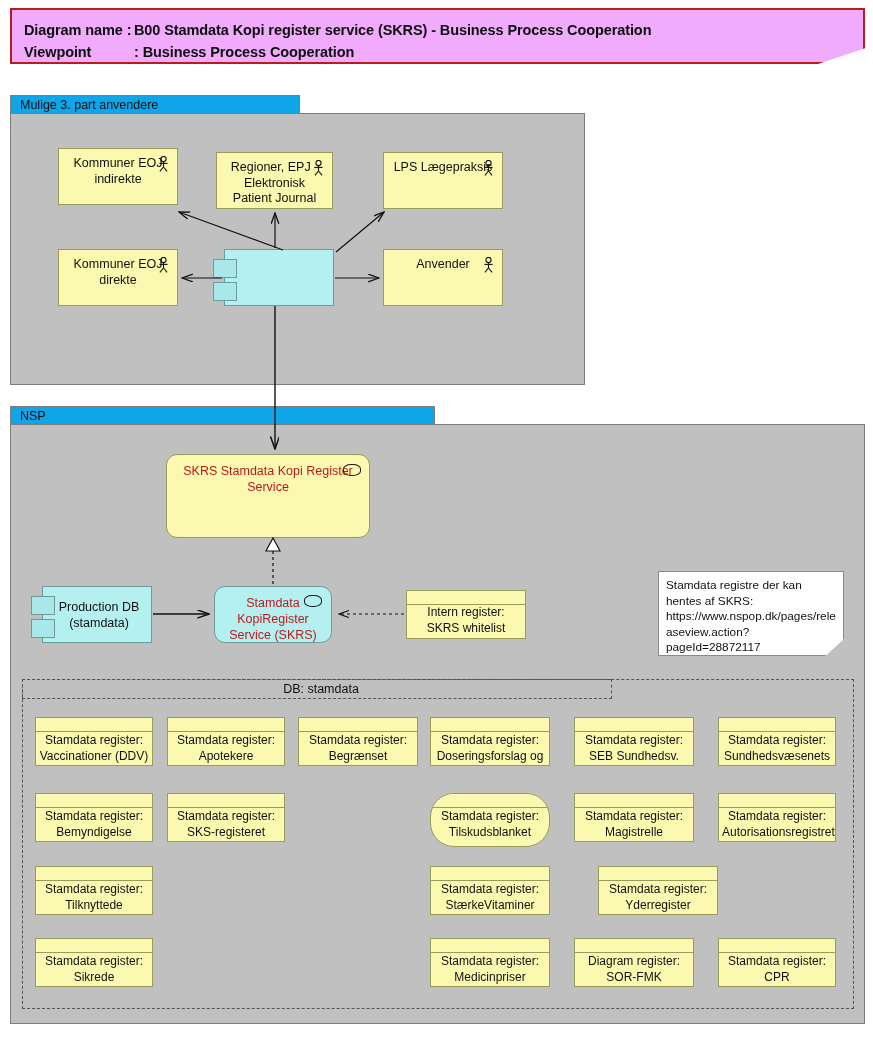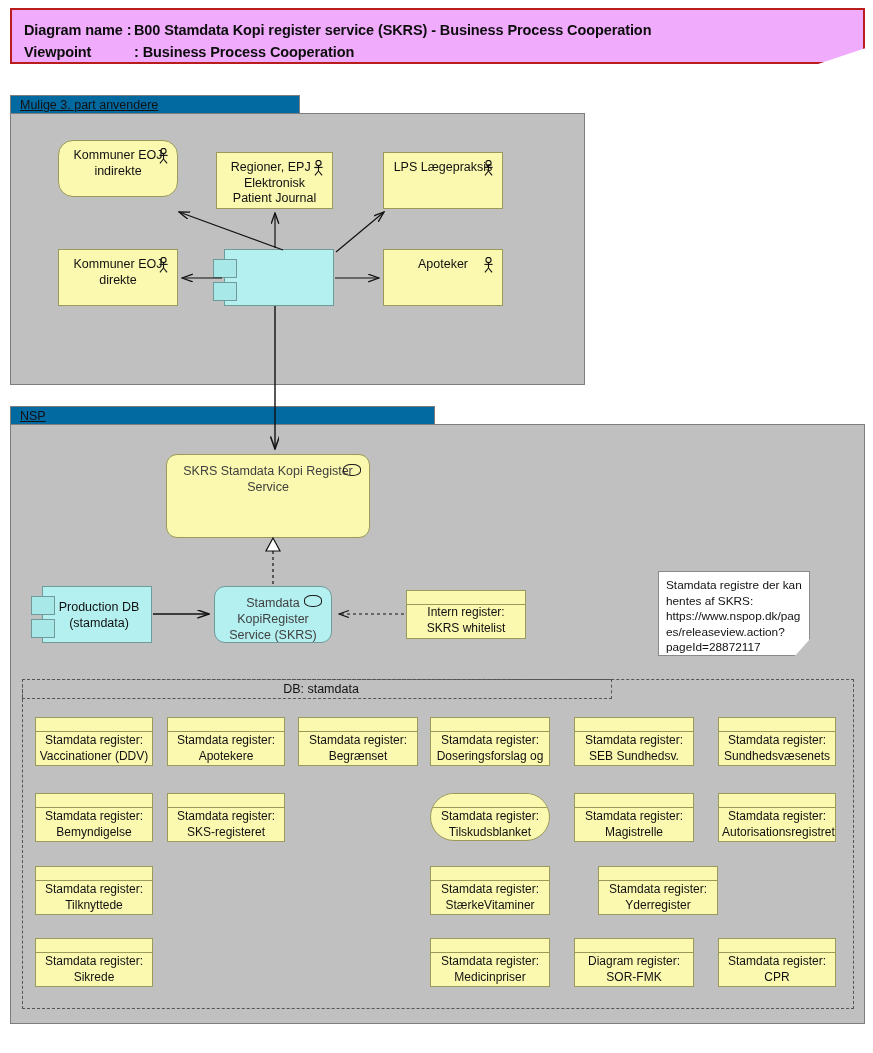--- a/index.html
+++ b/index.html
@@ -21,22 +21,22 @@
     position:absolute;left:12px;font-weight:bold;font-size:14.5px;
     letter-spacing:-0.1px;white-space:nowrap;color:#0d0d0d;
   }
   .title-line.l1{top:12px;}
   .title-line.l2{top:34px;}
   .tl-key{display:inline-block;width:110px;}
 
   
   .group-body{background:#c0c0c0;border:1px solid #7d7d7d;}
   .group-tab{
-    background:#0369a1;border:1px solid #7d7d7d;border-bottom:none;
-    font-size:12.5px;color:#111;padding:2px 0 0 9px;box-sizing:border-box;text-decoration:underline;
+    background:#0ea5e9;border:1px solid #7d7d7d;border-bottom:none;
+    font-size:12.5px;color:#111;padding:2px 0 0 9px;box-sizing:border-box;
   }
 
   
   .actor-box{
     background:#fbf8b0;border:1px solid #9a9a5a;
   }
   .actor-box .lbl{
     position:absolute;left:6px;right:6px;top:7px;
     font-size:12.5px;line-height:15.5px;text-align:center;color:#111;
   }
@@ -56,21 +56,21 @@
     background:#a9e8e8;border:1px solid #6f9a9a;
   }
 
   
   .service{
     border-radius:11px;border:1px solid #9a9a5a;background:#fbf8b0;
   }
   .service.cyan{background:#b4f0f0;border-color:#6f9a9a;}
   .service .lbl{
     position:absolute;left:10px;right:10px;top:8px;
-    font-size:12.5px;line-height:16px;text-align:center;color:#404040;
+    font-size:12.5px;line-height:16px;text-align:center;color:#b91c1c;
   }
   .oval-icon{
     position:absolute;width:16px;height:10px;border:1.6px solid #1a1a1a;
     border-radius:8px/5px;background:transparent;
   }
 
   
   .reg-box{background:#fbf8b0;border:1px solid #9a9a5a;overflow:hidden;}
   .reg-strip{
     position:absolute;left:0;right:0;top:0;height:13px;
@@ -112,21 +112,21 @@
       <span class="tl-key">Diagram name :</span><span>B00 Stamdata Kopi register service (SKRS) - Business Process Cooperation</span>
     </div>
     <div class="title-line l2">
       <span class="tl-key">Viewpoint</span><span>: Business Process Cooperation</span>
     </div>
   </div>
 
   <div class="abs group-tab" style="left:10px;top:95px;width:290px;height:19px;">Mulige 3. part anvendere</div>
   <div class="abs group-body" style="left:10px;top:113px;width:575px;height:272px;"></div>
 
-  <div class="abs actor-box" style="left:58px;top:140px;width:120px;height:57px;border-radius:15px;">
+  <div class="abs actor-box" style="left:58px;top:148px;width:120px;height:57px;">
     <div class="lbl">Kommuner EOJ indirekte</div>
     <svg class="actor-icon" viewBox="0 0 13 16">
       <circle cx="6.5" cy="3" r="2.6" fill="none" stroke="#111" stroke-width="1.1"></circle>
       <line x1="6.5" y1="5.6" x2="6.5" y2="11" stroke="#111" stroke-width="1.1"></line>
       <line x1="2.4" y1="7.4" x2="10.6" y2="7.4" stroke="#111" stroke-width="1.1"></line>
       <line x1="6.5" y1="11" x2="2.9" y2="15.3" stroke="#111" stroke-width="1.1"></line>
       <line x1="6.5" y1="11" x2="10.1" y2="15.3" stroke="#111" stroke-width="1.1"></line>
     </svg>
   </div>
 
@@ -157,21 +157,21 @@
     <svg class="actor-icon" viewBox="0 0 13 16">
       <circle cx="6.5" cy="3" r="2.6" fill="none" stroke="#111" stroke-width="1.1"></circle>
       <line x1="6.5" y1="5.6" x2="6.5" y2="11" stroke="#111" stroke-width="1.1"></line>
       <line x1="2.4" y1="7.4" x2="10.6" y2="7.4" stroke="#111" stroke-width="1.1"></line>
       <line x1="6.5" y1="11" x2="2.9" y2="15.3" stroke="#111" stroke-width="1.1"></line>
       <line x1="6.5" y1="11" x2="10.1" y2="15.3" stroke="#111" stroke-width="1.1"></line>
     </svg>
   </div>
 
   <div class="abs actor-box" style="left:383px;top:249px;width:120px;height:57px;">
-    <div class="lbl">Apoteker</div>
+    <div class="lbl">Anvender</div>
     <svg class="actor-icon" viewBox="0 0 13 16">
       <circle cx="6.5" cy="3" r="2.6" fill="none" stroke="#111" stroke-width="1.1"></circle>
       <line x1="6.5" y1="5.6" x2="6.5" y2="11" stroke="#111" stroke-width="1.1"></line>
       <line x1="2.4" y1="7.4" x2="10.6" y2="7.4" stroke="#111" stroke-width="1.1"></line>
       <line x1="6.5" y1="11" x2="2.9" y2="15.3" stroke="#111" stroke-width="1.1"></line>
       <line x1="6.5" y1="11" x2="10.1" y2="15.3" stroke="#111" stroke-width="1.1"></line>
     </svg>
   </div>
 
   <div class="abs component" style="left:224px;top:249px;width:110px;height:57px;">
@@ -196,21 +196,21 @@
     <div class="comp-tab" style="top:9px;"></div>
     <div class="comp-tab" style="top:32px;"></div>
     <div class="lbl">Production DB (stamdata)</div>
   </div>
 
   <div class="abs reg-box" style="left:406px;top:590px;width:120px;height:49px;">
     <div class="reg-strip"></div>
     <div class="lbl" style="top:14px;">Intern register: SKRS whitelist</div>
   </div>
 
-  <div class="abs note" style="left:658px;top:571px;width:152px;height:85px;">
+  <div class="abs note" style="left:658px;top:571px;width:186px;height:85px;">
     <div class="lbl">Stamdata registre der kan hentes af SKRS: https://www.nspop.dk/pages/releaseview.action?pageId=28872117</div>
   </div>
 
   <div class="abs dash-group" style="left:22px;top:679px;width:832px;height:330px;">
     <div class="dash-tab">DB: stamdata</div>
   </div>
 
   <div id="register-grid">
       <div class="abs reg-box" style="left: 35px; top: 717px; width: 118px; height: 49px;">
         <div class="reg-strip"></div>
@@ -237,21 +237,21 @@
         <div class="lbl">Stamdata register: Sundhedsvæsenets Org Register (SOR2)</div>
       </div>
       <div class="abs reg-box" style="left: 35px; top: 793px; width: 118px; height: 49px;">
         <div class="reg-strip"></div>
         <div class="lbl">Stamdata register: Bemyndigelse (BEM)</div>
       </div>
       <div class="abs reg-box" style="left: 167px; top: 793px; width: 118px; height: 49px;">
         <div class="reg-strip"></div>
         <div class="lbl">Stamdata register: SKS-registeret</div>
       </div>
-      <div class="abs reg-box" style="left: 430px; top: 793px; width: 120px; height: 48px; border-radius: 24px;">
+      <div class="abs reg-box" style="left: 430px; top: 793px; width: 120px; height: 54px; border-radius: 24px;">
         <div class="reg-strip"></div>
         <div class="lbl">Stamdata register: Tilskudsblanket</div>
       </div>
       <div class="abs reg-box" style="left: 574px; top: 793px; width: 120px; height: 49px;">
         <div class="reg-strip"></div>
         <div class="lbl">Stamdata register: Magistrelle Lægemidler</div>
       </div>
       <div class="abs reg-box" style="left: 718px; top: 793px; width: 118px; height: 49px;">
         <div class="reg-strip"></div>
         <div class="lbl">Stamdata register: Autorisationsregistret</div>

